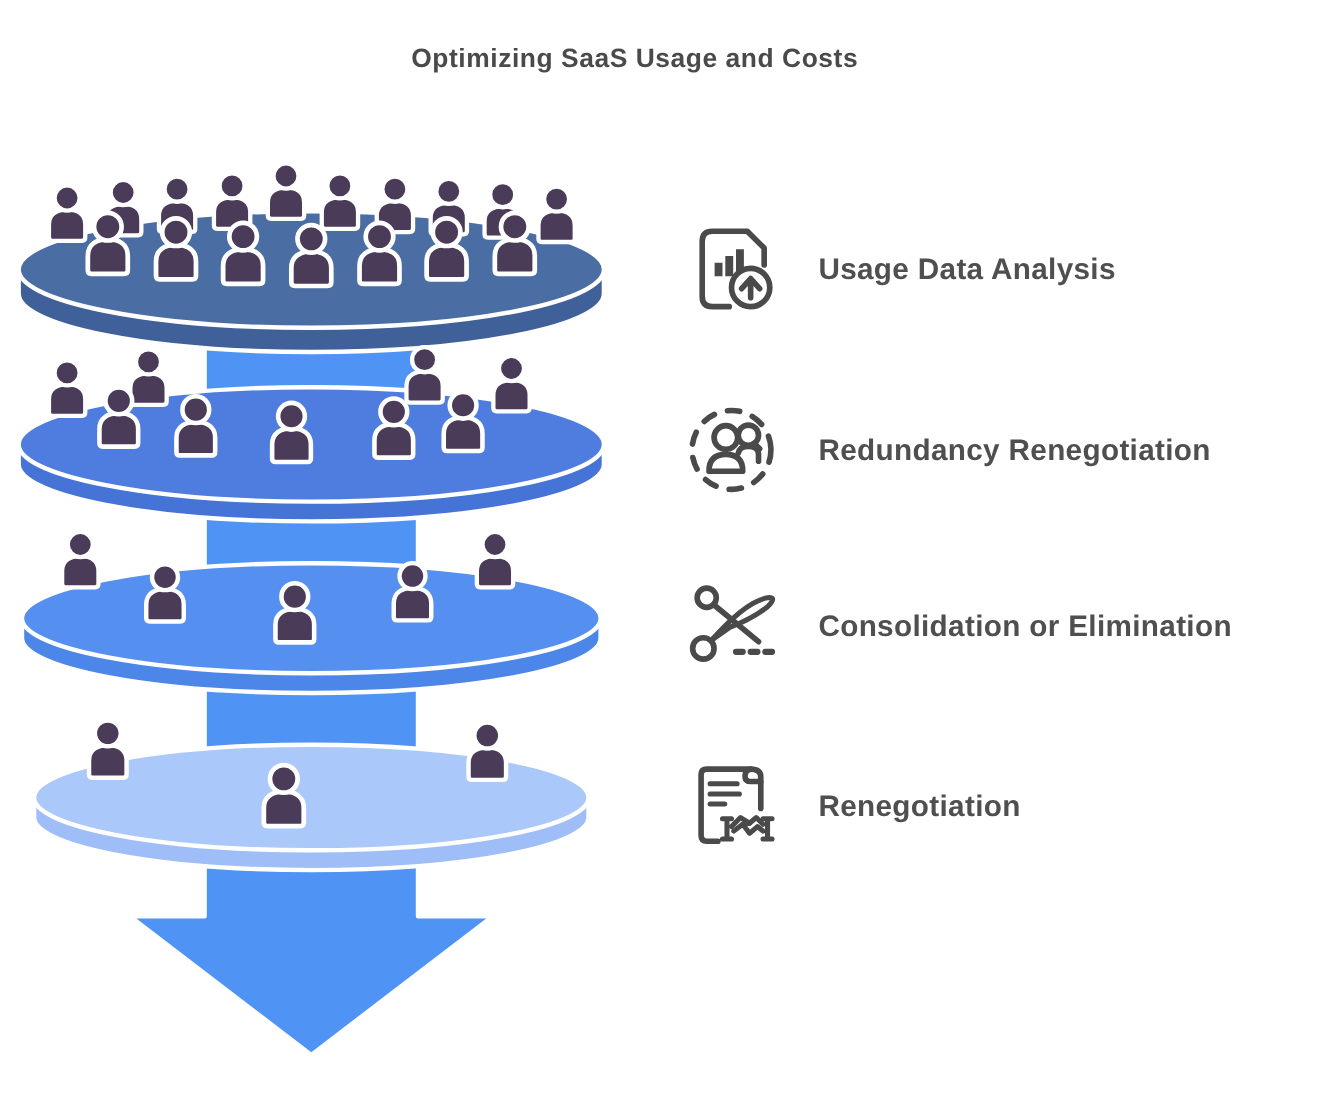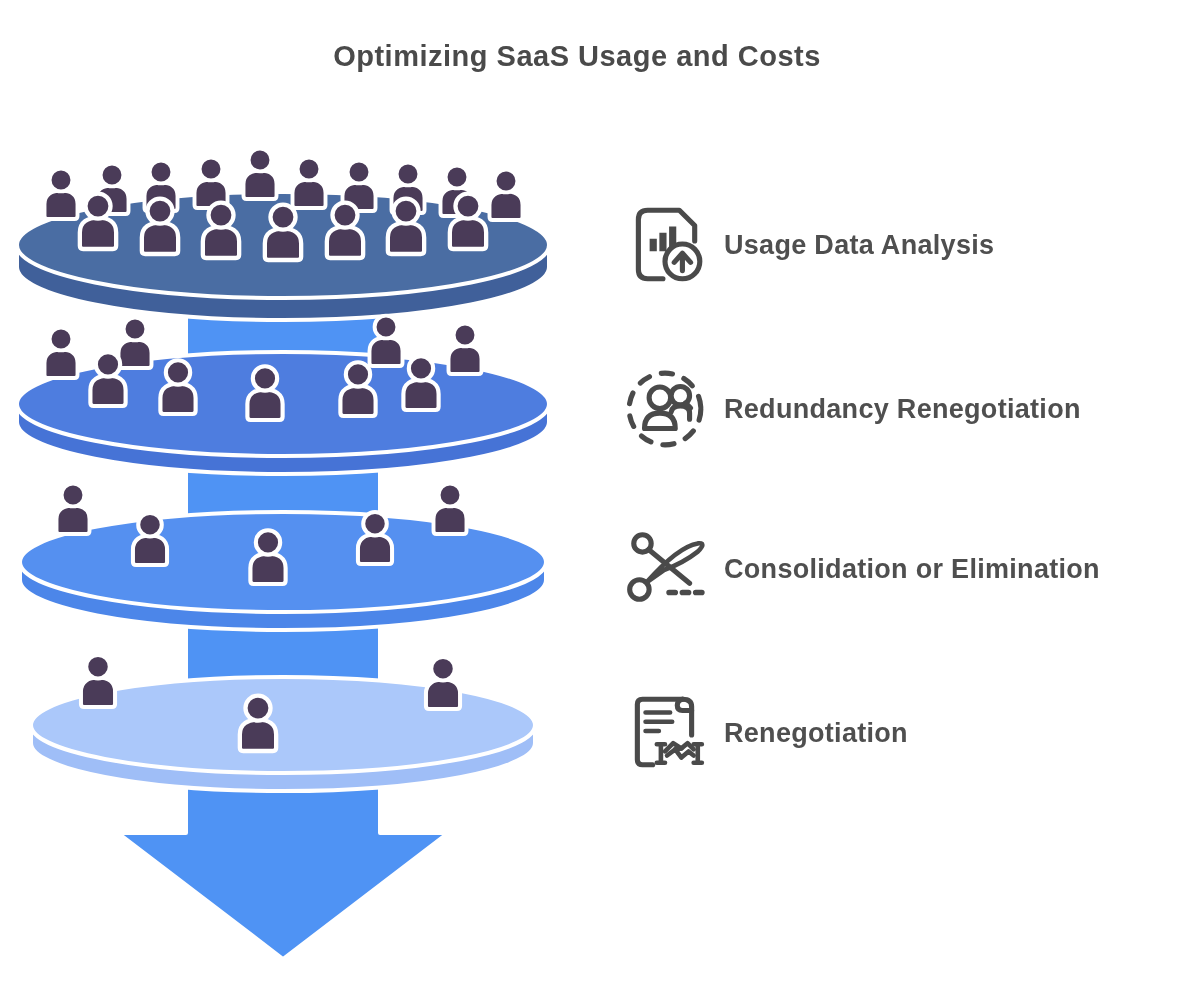--- a/index.html
+++ b/index.html
@@ -7,25 +7,25 @@
     --title-color:#4a4a4a;
     --label-color:#4f4f4f;
     --icon-color:#4a4a4a;
   }
   *{box-sizing:border-box;margin:0;padding:0;}
   html,body{width:1200px;height:1000px;background:var(--bg);overflow:hidden;
     font-family:"Liberation Sans", sans-serif;}
   .canvas{position:relative;width:1200px;height:1000px;background:var(--bg);}
   .title{
     position:absolute;top:40px;left:0;width:1154px;text-align:center;
-    font-size:29px;font-weight:700;color:var(--title-color);letter-spacing:.5px;
+    font-size:24px;font-weight:700;color:var(--title-color);letter-spacing:.5px;
   }
   #funnel{position:absolute;left:0;top:0;}
   .steps{position:absolute;left:622px;top:0;width:560px;height:1000px;}
-  .step{position:absolute;left:0;display:flex;align-items:center;gap:16px;height:86px;}
+  .step{position:absolute;left:0;display:flex;align-items:center;gap:36px;height:86px;}
   .step-icon{width:86px;height:86px;flex:0 0 86px;}
   .step-icon svg{width:100%;height:100%;stroke:var(--icon-color);fill:none;
     stroke-linecap:round;stroke-linejoin:round;}
   .step-label{font-size:27px;font-weight:700;color:var(--label-color);letter-spacing:.3px;}
   .fillpart{fill:var(--icon-color);stroke:none;}
   .whitefill{fill:#fff;}
 </style>
 </head>
 <body>
 

